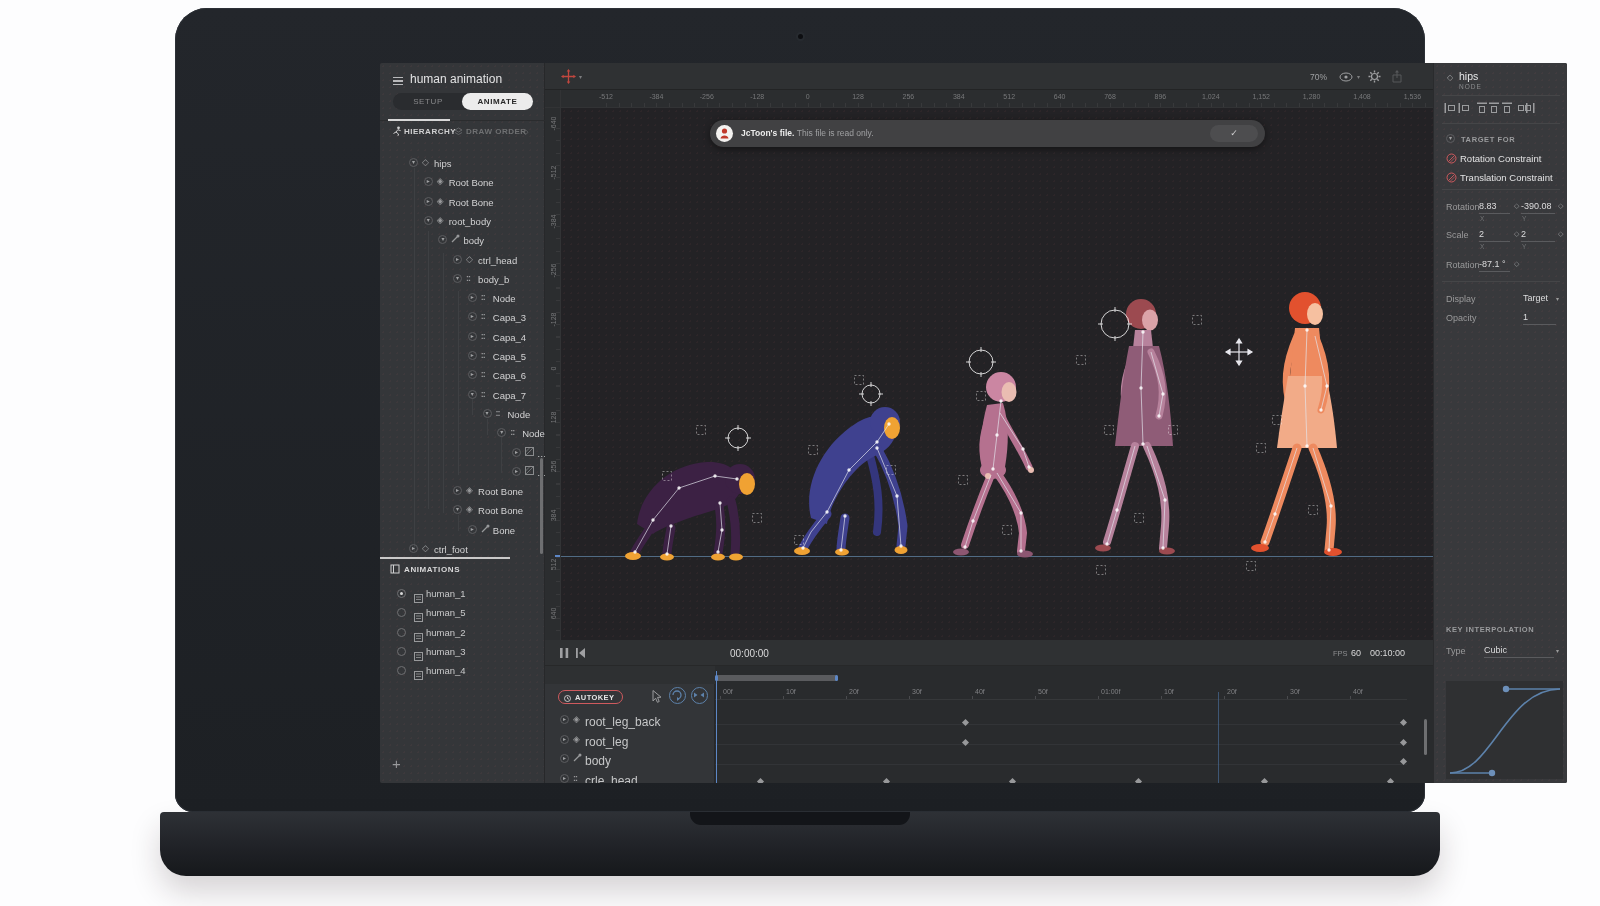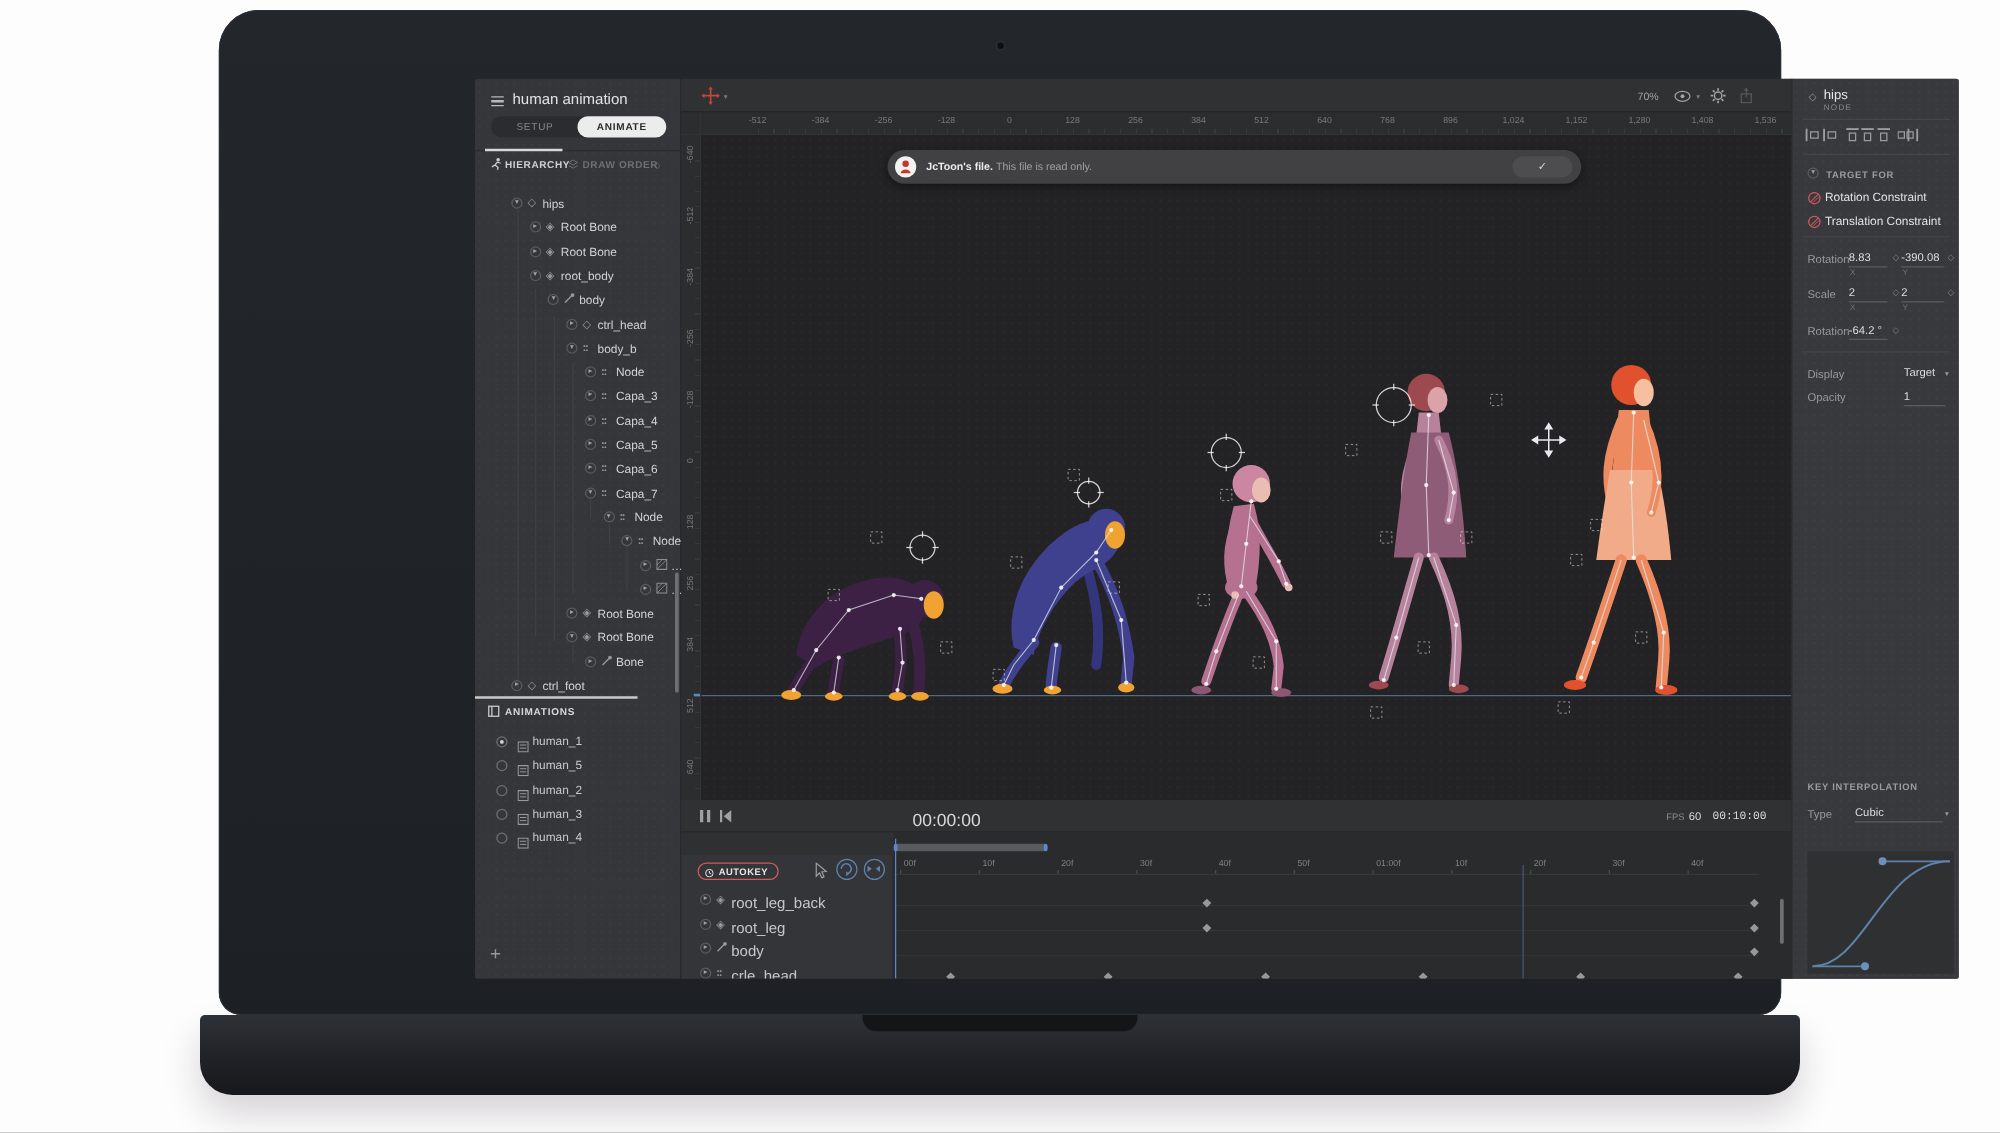--- a/index.html
+++ b/index.html
@@ -98,24 +98,24 @@
   .plabel { position:absolute; left:12px; top:1px; font-size:9px; color:#9a9a9b; }
   .pfield { position:absolute; top:0; font-size:9px; color:#dcdcdd; border-bottom:1px solid #5a5b5e; padding-bottom:2px; }
   .pkey { position:absolute; top:1px; font-size:7px; color:#8b8c8e; }
   .psub { position:absolute; font-size:6.5px; color:#717274; }
   .pcaret { position:absolute; top:2px; font-size:6px; color:#9a9a9b; }
   .graph { position:absolute; left:12px; top:618px; width:117px; height:98px; background:#2f3032; }
 
   
   .timeline { left:165px; top:577px; width:888px; height:143px; background:#2e3032; overflow:hidden; }
   .transport { position:absolute; left:0; top:0; width:888px; height:26px; background:#2f3133; border-bottom:1px solid #272829; }
-  .t-time { position:absolute; left:185px; top:8px; font-size:14px; color:#d9d9da; }
+  .t-time { position:absolute; left:185px; top:8px; font-size:10px; color:#d9d9da; }
   .t-fps-l { position:absolute; left:788px; top:9px; font-size:7.5px; color:#8b8c8e; }
   .t-fps-v { position:absolute; left:806px; top:8px; font-size:9px; color:#d9d9da; }
-  .t-dur { position:absolute; left:825px; top:8px; font-size:9px; color:#d9d9da;font-family:Liberation Mono, monospace; }
+  .t-dur { position:absolute; left:825px; top:8px; font-size:9px; color:#d9d9da; }
   .tl-left { position:absolute; left:0; top:44px; width:170px; height:117px; background:#333538; border-right:1px solid #27282a; }
   .autokey { position:absolute; left:13px; top:6px; height:14px; padding:0 8px 0 16px; border:1px solid #cf5a5e;
              border-radius:8px; color:#e6e6e6; font-size:7.5px; font-weight:bold; line-height:13px; letter-spacing:.4px; }
   .bluebtn { position:absolute; top:3px; width:17px; height:17px; border:1.5px solid #5d82ab; border-radius:50%; }
   .tlrow { position:absolute; left:0; width:170px; height:19px; }
   .tlrow .ticon { position:absolute; left:28px; top:3px; font-size:9px; color:#98999b; }
   .tlrow .tlabel { position:absolute; left:40px; top:4px; font-size:12px; color:#c6c7c8; }
   .tl-track { position:absolute; left:170px; top:26px; width:718px; height:117px; background:#292b2d; }
   .rangebar { position:absolute; left:0; top:9px; width:123px; height:6px; background:#5a5b5e; border-radius:3px; }
   .rangebar::before,.rangebar::after { content:""; position:absolute; top:0; width:3px; height:6px; background:#5d87c6; border-radius:3px; }
@@ -745,21 +745,21 @@
           <span class="pfield" style="left:45px;width:31px;">2</span>
           <span class="pkey" style="left:80px;">◇</span>
           <span class="pfield" style="left:87px;width:34px;">2</span>
           <span class="pkey" style="left:124px;">◇</span>
         </div>
         <span class="psub abs" style="left:46px;top:180px;">X</span>
         <span class="psub abs" style="left:88px;top:180px;">Y</span>
 
         <div class="prow" style="top:196px;">
           <span class="plabel">Rotation</span>
-          <span class="pfield" style="left:45px;width:31px;">-64.2 °</span>
+          <span class="pfield" style="left:45px;width:31px;">-87.1 °</span>
           <span class="pkey" style="left:80px;">◇</span>
         </div>
         <div class="idivider" style="top:218px;"></div>
 
         <div class="prow" style="top:230px;">
           <span class="plabel">Display</span>
           <span class="pfield" style="left:89px;width:30px;border-bottom:none;">Target</span>
           <span class="pcaret" style="left:122px;">▾</span>
         </div>
         <div class="prow" style="top:249px;">

